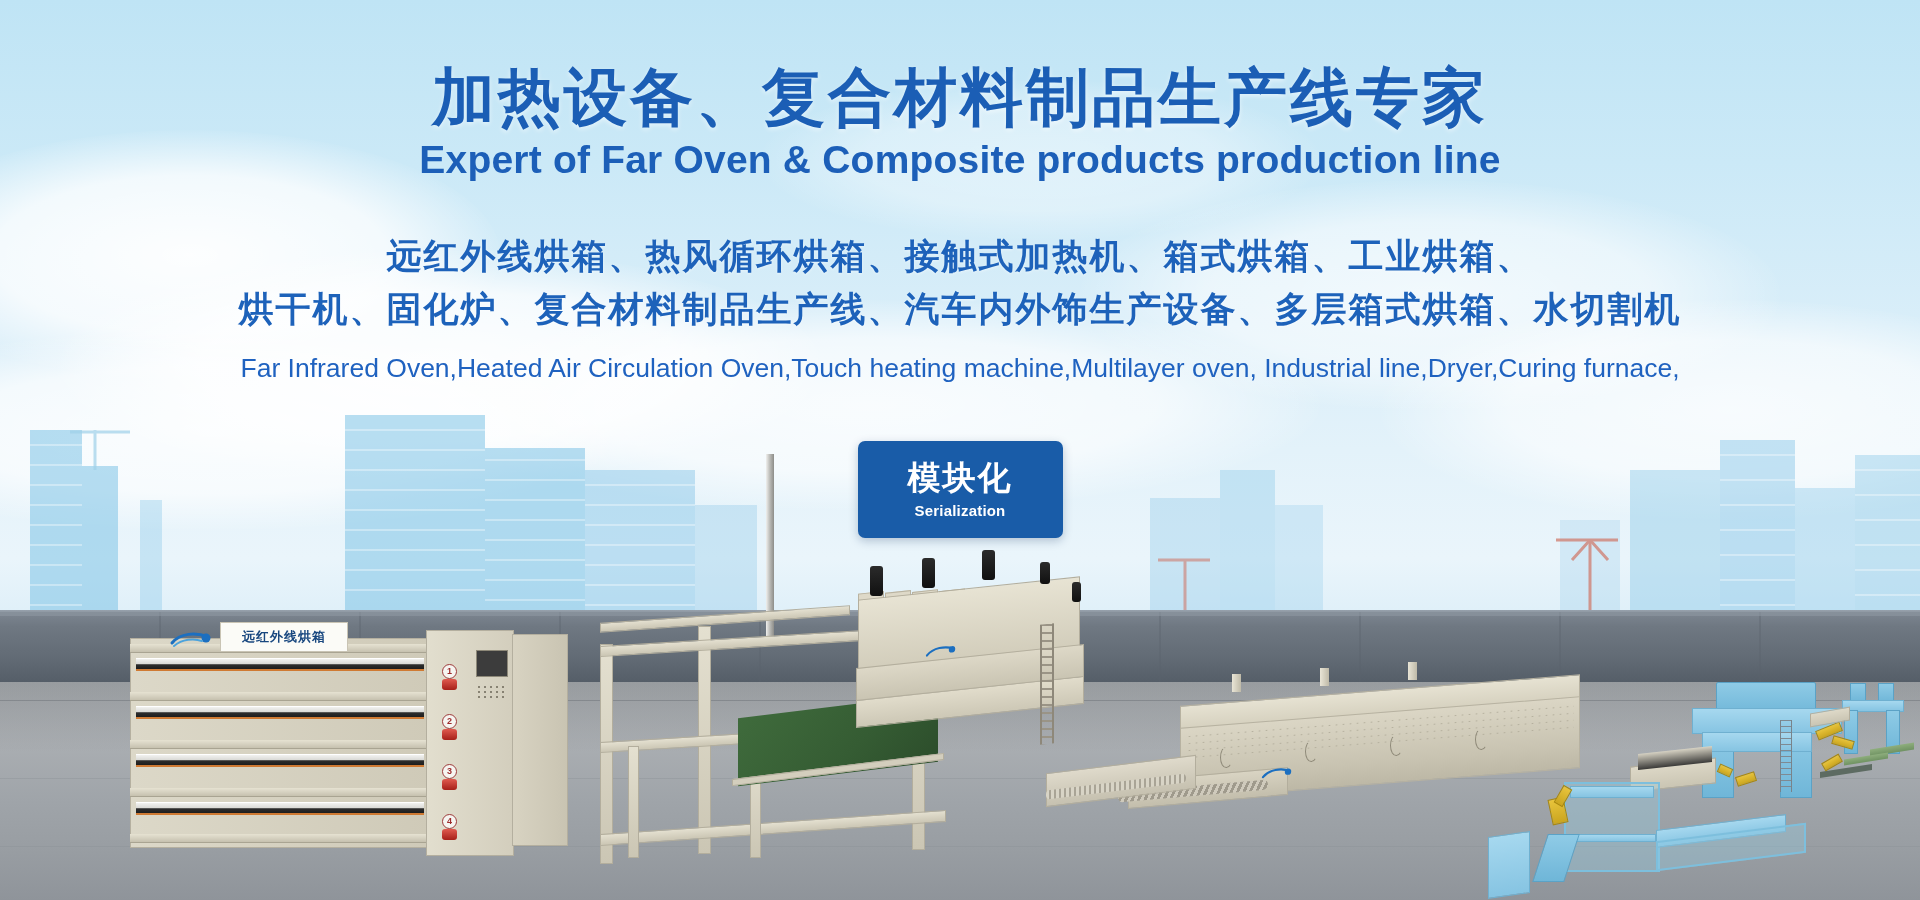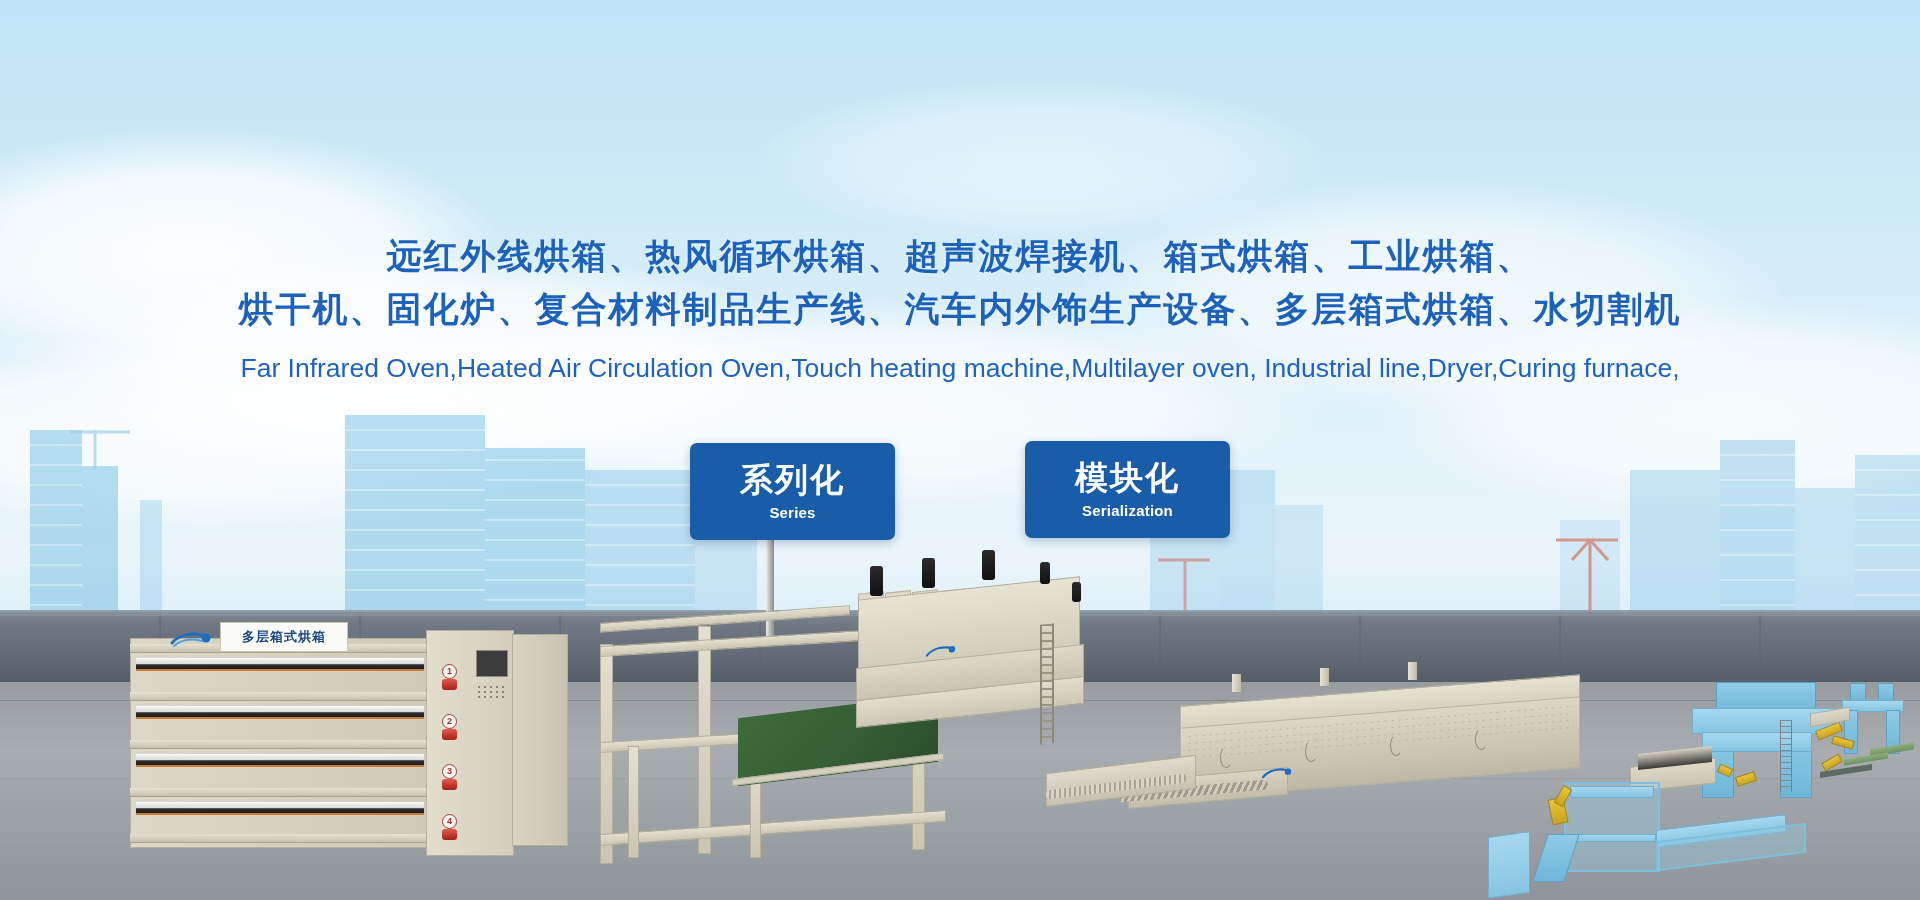--- a/index.html
+++ b/index.html
@@ -401,35 +401,35 @@
       <rect x="0" y="0" width="1920" height="4" fill="#8e97a1" opacity=".6"></rect>
     </svg>
   </div>
   <div id="ground">
     <div class="ground-seam" style="left:0;top:18px;width:1920px;"></div>
     <div class="ground-seam" style="left:0;top:96px;width:1920px;opacity:.4;"></div>
     <div class="ground-seam" style="left:0;top:164px;width:1920px;opacity:.3;"></div>
   </div>
   <div id="ground-shadow"></div>
 
+  <div id="headline-block">
+    <div id="title-cn">加热设备、复合材料制品生产线专家</div>
+    <div id="title-en">Expert of Far Oven &amp; Composite products production line</div>
+  </div>
 
   <div id="sub-cn-block">
-    <div class="sub-cn-line">远红外线烘箱、热风循环烘箱、超声波焊接机、箱式烘箱、工业烘箱、</div>
+    <div class="sub-cn-line">远红外线烘箱、热风循环烘箱、接触式加热机、箱式烘箱、工业烘箱、</div>
     <div class="sub-cn-line">烘干机、固化炉、复合材料制品生产线、汽车内外饰生产设备、多层箱式烘箱、水切割机</div>
   </div>
 
   <div id="sub-en-block">
     <div class="sub-en-line">Far Infrared Oven,Heated Air Circulation Oven,Touch heating machine,Multilayer oven, Industrial line,Dryer,Curing furnace,</div>
   </div>
 
   <div id="badges">
-    <div class="badge" id="badge-2">
-      <span class="badge-cn">系列化</span>
-      <span class="badge-en">Series</span>
-    </div>
     <div class="badge" id="badge-3">
       <span class="badge-cn">模块化</span>
       <span class="badge-en">Serialization</span>
     </div>
   </div>
 
   <div id="machine-oven">
     <div id="oven-body"></div>
 
     <div class="oven-rail" style="top:16px;"></div>
@@ -474,21 +474,21 @@
     <div class="oven-indicator" style="top:136px;">
       <span class="ind-num">3</span>
       <span class="ind-knob"></span>
     </div>
     <div class="oven-indicator" style="top:186px;">
       <span class="ind-num">4</span>
       <span class="ind-knob"></span>
     </div>
 
     <div id="oven-label">
-      <span id="oven-label-text">多层箱式烘箱</span>
+      <span id="oven-label-text">远红外线烘箱</span>
     </div>
     <svg id="oven-logo" class="logo-swoosh" viewBox="0 0 46 22">
       <path d="M4 14 C12 4, 28 3, 40 8" stroke="#1c6fc0" stroke-width="3" fill="none" stroke-linecap="round"></path>
       <circle cx="38" cy="9" r="4.5" fill="#1c6fc0"></circle>
       <path d="M6 17 C14 10, 26 9, 34 12" stroke="#4ca3dc" stroke-width="2" fill="none" stroke-linecap="round"></path>
     </svg>
   </div>
 
   <div id="machine-press">
     <div id="press-mast"></div>

